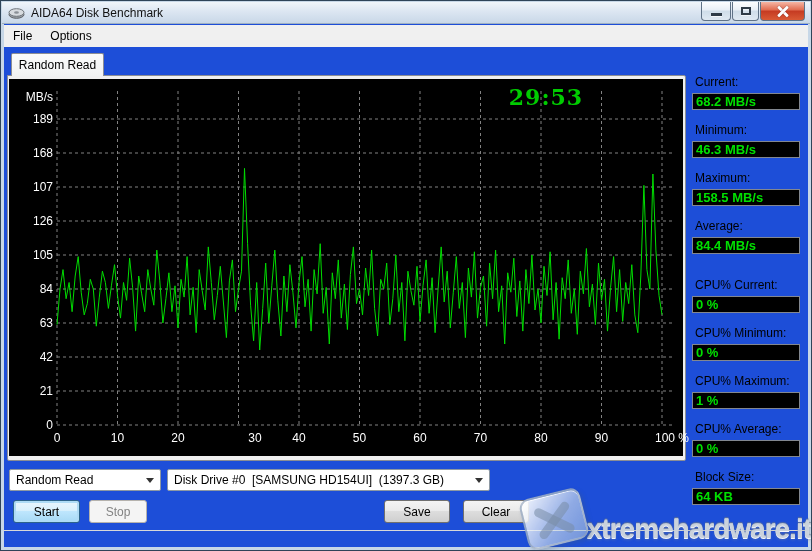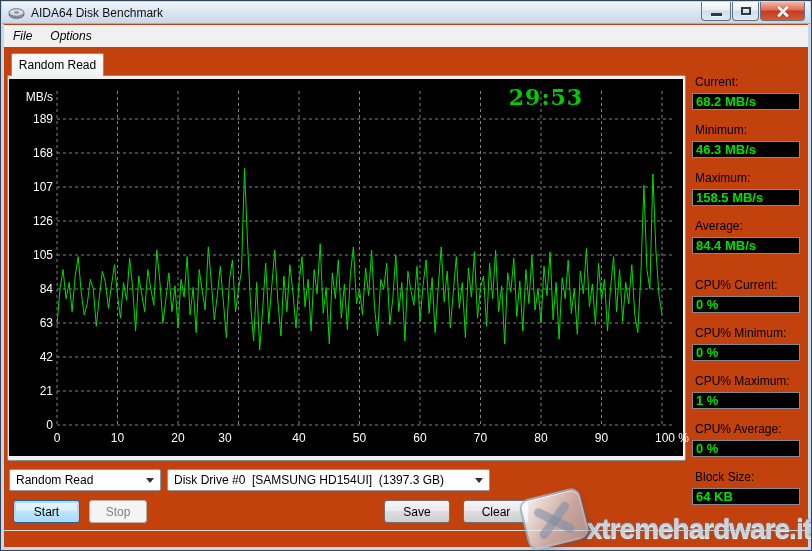--- a/index.html
+++ b/index.html
@@ -1,19 +1,19 @@
 <!DOCTYPE html>
 <html><head>
 <meta charset="utf-8">
 <style>
   * { margin:0; padding:0; box-sizing:border-box; }
   html,body { background:#555; font-family:"Liberation Sans", sans-serif; }
   .window {
     position:relative; width:812px; height:551px; margin:0 auto;
-    background:#c2410c;
+    background:#1d4ed8;
     border:1px solid #2F4459;
     box-shadow: inset 0 0 0 3px #C7D7E7;
     overflow:hidden;
     font-size:12px; color:#000;
   }
   
   .titlebar {
     position:absolute; left:1px; top:1px; right:1px; height:22px;
     background:linear-gradient(#F0F5FA, #DCE6F2 45%, #C9D8E8);
     border-bottom:1px solid #9FB1C3;
@@ -41,21 +41,21 @@
     content:""; position:absolute; left:-1px; top:5px; width:14px; height:3px;
     background:#FFF; border-radius:1px; box-shadow:0 0 1px rgba(80,0,0,.8);
   }
   .glyph-close::before { transform:rotate(45deg); }
   .glyph-close::after  { transform:rotate(-45deg); }
   
   .menubar {
     position:absolute; left:3px; top:24px; right:3px; height:22px;
     background:#F0F0F0; display:flex; align-items:center;
   }
-  .menu-item { padding:3px 9px; cursor:default;font-style:italic; }
+  .menu-item { padding:3px 9px; cursor:default; }
   
   .tab {
     position:absolute; left:10px; top:52px; width:93px; height:23px; z-index:2;
     background:linear-gradient(#FAFBFB,#F1F2F2);
     border:1px solid #8C8E94; border-bottom:none;
     border-radius:2px 2px 0 0;
     display:flex; align-items:center; justify-content:center;
   }
   .tabpage {
     position:absolute; left:6px; top:74px; width:679px; height:386px;
@@ -211,21 +211,21 @@
       <div class="ytick" style="top: 135px;">126</div>
       <div class="ytick" style="top: 169px;">105</div>
       <div class="ytick" style="top: 203px;">84</div>
       <div class="ytick" style="top: 237px;">63</div>
       <div class="ytick" style="top: 271px;">42</div>
       <div class="ytick" style="top: 305px;">21</div>
       <div class="ytick" style="top: 339px;">0</div>
       <div class="xtick" style="left: 18px;">0</div>
       <div class="xtick" style="left: 78.5px;">10</div>
       <div class="xtick" style="left: 139px;">20</div>
-      <div class="xtick" style="left: 186px;">30</div>
+      <div class="xtick" style="left: 216px;">30</div>
       <div class="xtick" style="left: 260px;">40</div>
       <div class="xtick" style="left: 320.5px;">50</div>
       <div class="xtick" style="left: 381px;">60</div>
       <div class="xtick" style="left: 441.5px;">70</div>
       <div class="xtick" style="left: 502px;">80</div>
       <div class="xtick" style="left: 562.5px;">90</div>
       <div class="xtick" style="left: 633px;">100 %</div>
     </div>
 
   <div class="stats">

